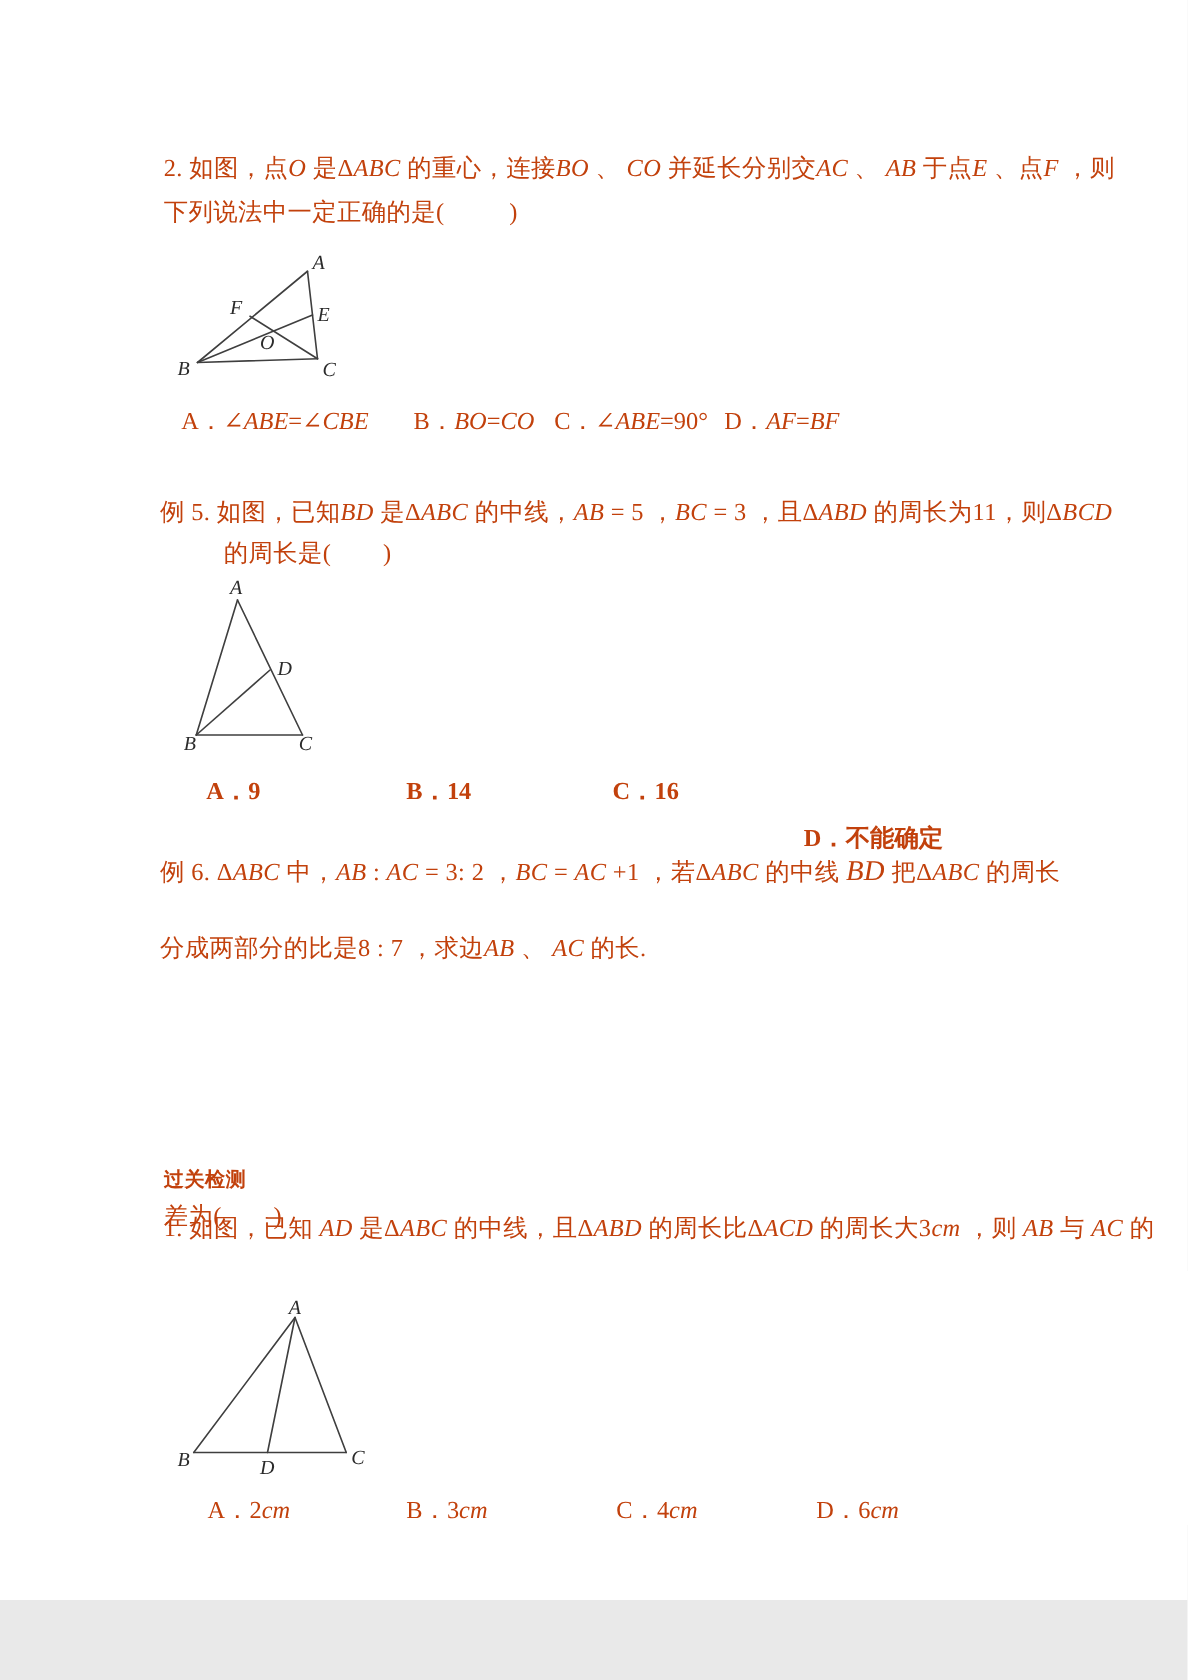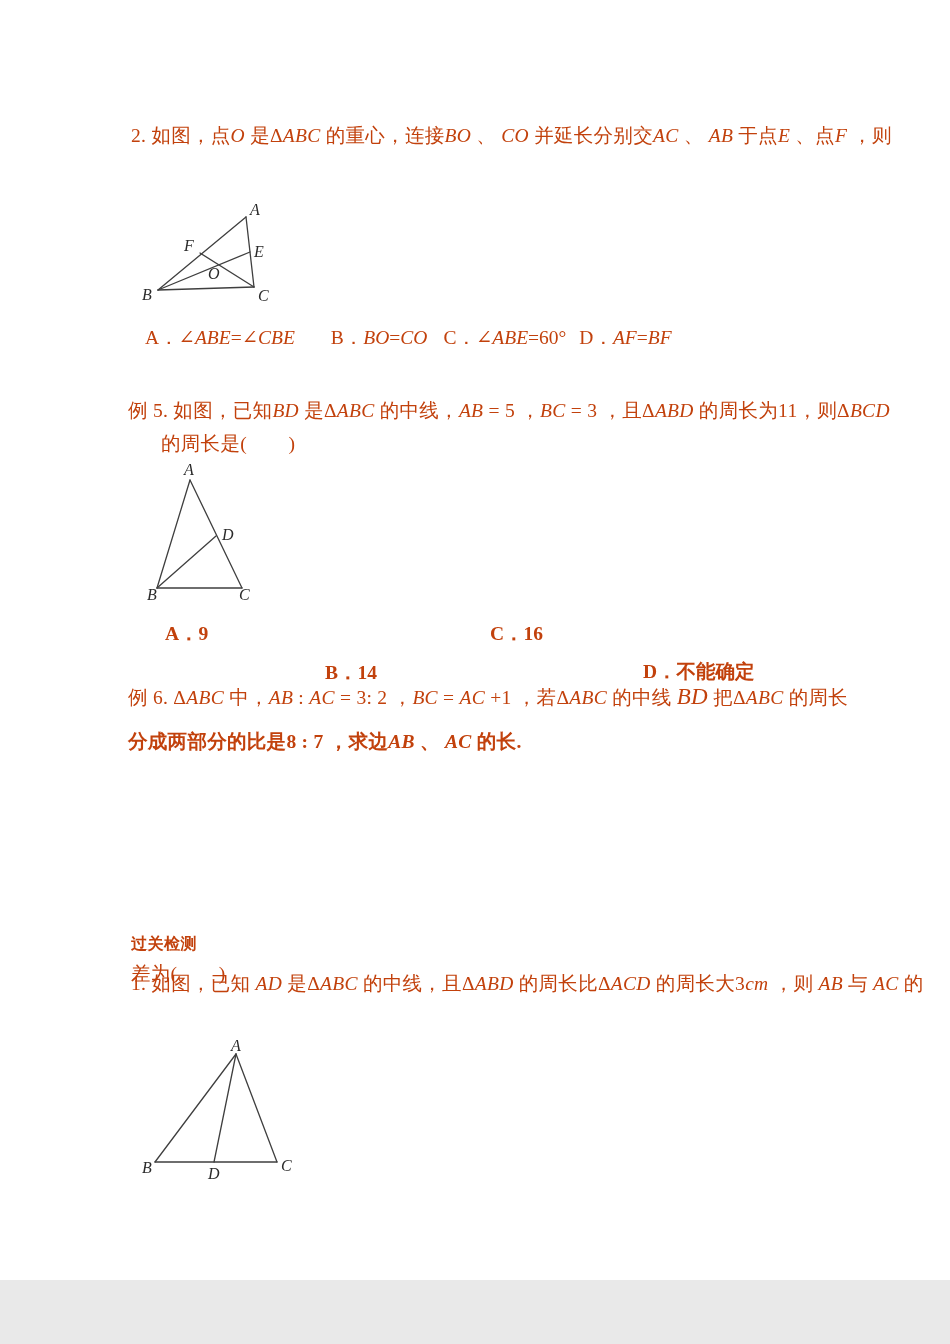--- a/index.html
+++ b/index.html
@@ -40,76 +40,83 @@
     font-size:16px;
     fill:#2b2b2b;
   }
 </style>
 </head>
 <body>
 
 <div class="page">
 
   <div class="tline" style="left:131px; top:123px;"><span class="seg-n">2. 如图，点</span><span class="seg-i">O</span><span class="seg-n"> 是Δ</span><span class="seg-i">ABC</span><span class="seg-n"> 的重心，连接</span><span class="seg-i">BO</span><span class="seg-n"> 、 </span><span class="seg-i">CO</span><span class="seg-n"> 并延长分别交</span><span class="seg-i">AC</span><span class="seg-n"> 、 </span><span class="seg-i">AB</span><span class="seg-n"> 于点</span><span class="seg-i">E</span><span class="seg-n"> 、点</span><span class="seg-i">F</span><span class="seg-n"> ，则</span></div>
+  <div class="tline" style="left:131px; top:158px;"><span class="seg-n">下列说法中一定正确的是(          )</span></div>
 
   <svg class="fig" style="left:138px; top:197px;" width="170" height="115" viewBox="0 0 170 115">
     <line x1="108" y1="20" x2="20" y2="93"></line>
     <line x1="108" y1="20" x2="116" y2="90"></line>
     <line x1="20" y1="93" x2="116" y2="90"></line>
     <line x1="20" y1="93" x2="112" y2="55"></line>
     <line x1="116" y1="90" x2="62" y2="56"></line>
     <text x="112" y="18">A</text>
     <text x="4" y="103">B</text>
     <text x="120" y="104">C</text>
     <text x="116" y="60">E</text>
     <text x="46" y="54">F</text>
     <text x="70" y="82">O</text>
   </svg>
 
   <div class="optflex" style="left:145px; top:325px;">
     <span style="margin-right:36px;text-align:right;"><span class="seg-n">A．∠</span><span class="seg-i">ABE</span><span class="seg-n">=∠</span><span class="seg-i">CBE</span></span>
     <span style="margin-right:16px;"><span class="seg-n">B．</span><span class="seg-i">BO</span><span class="seg-n">=</span><span class="seg-i">CO</span></span>
-    <span style="margin-right:13px;"><span class="seg-n">C．∠</span><span class="seg-i">ABE</span><span class="seg-n">=60°</span></span>
+    <span style="margin-right:13px;"><span class="seg-n">C．∠</span><span class="seg-i">ABE</span><span class="seg-n">=90°</span></span>
     <span><span class="seg-n">D．</span><span class="seg-i">AF</span><span class="seg-n">=</span><span class="seg-i">BF</span></span>
   </div>
 
   <div class="tline" style="left:128px; top:398px;"><span class="seg-n">例 5. 如图，已知</span><span class="seg-i">BD</span><span class="seg-n"> 是Δ</span><span class="seg-i">ABC</span><span class="seg-n"> 的中线，</span><span class="seg-i">AB</span><span class="seg-n"> = 5 ，</span><span class="seg-i">BC</span><span class="seg-n"> = 3 ，且Δ</span><span class="seg-i">ABD</span><span class="seg-n"> 的周长为11，则Δ</span><span class="seg-i">BCD</span></div>
-  <div class="tline" style="left:161px; top:431px;"><span class="seg-n">的周长是(        )</span></div>
+  <div class="tline" style="left:179px; top:431px;"><span class="seg-n">的周长是(        )</span></div>
 
   <svg class="fig" style="left:147px; top:462px;" width="110" height="142" viewBox="0 0 110 142">
     <line x1="43" y1="18" x2="10" y2="126"></line>
     <line x1="43" y1="18" x2="95" y2="126"></line>
     <line x1="10" y1="126" x2="95" y2="126"></line>
     <line x1="10" y1="126" x2="69" y2="74"></line>
     <text x="37" y="13">A</text>
     <text x="0" y="138">B</text>
     <text x="92" y="138">C</text>
     <text x="75" y="78">D</text>
   </svg>
 
   <div class="optrow" style="left:165px; top:621px; width:700px; height:26px;font-weight:bold;">
     <span class="opt" style="left:0;"><span class="seg-n">A．9</span></span>
-    <span class="opt" style="left:160px;margin-top:39px;"><span class="seg-n">B．14</span></span>
+    <span class="opt" style="left:160px;"><span class="seg-n">B．14</span></span>
     <span class="opt" style="left:325px;"><span class="seg-n">C．16</span></span>
     <span class="opt" style="left:478px;margin-top:38px;"><span class="seg-n">D．不能确定</span></span>
   </div>
 
   <div class="tline" style="left:128px; top:684px;"><span class="seg-n">例 6. Δ</span><span class="seg-i">ABC</span><span class="seg-n"> 中，</span><span class="seg-i">AB</span><span class="seg-n"> : </span><span class="seg-i">AC</span><span class="seg-n"> = 3: 2 ，</span><span class="seg-i">BC</span><span class="seg-n"> = </span><span class="seg-i">AC</span><span class="seg-n"> +1 ，若Δ</span><span class="seg-i">ABC</span><span class="seg-n"> 的中线 </span><span class="seg-I">BD</span><span class="seg-n"> 把Δ</span><span class="seg-i">ABC</span><span class="seg-n"> 的周长</span></div>
-  <div class="tline" style="left:128px; top:729px;font-weight:bold;"><span class="seg-n">分成两部分的比是8 : 7 ，求边</span><span class="seg-i">AB</span><span class="seg-n"> 、 </span><span class="seg-i">AC</span><span class="seg-n"> 的长.</span></div>
+  <div class="tline" style="left:128px; top:747px;"><span class="seg-n">分成两部分的比是8 : 7 ，求边</span><span class="seg-i">AB</span><span class="seg-n"> 、 </span><span class="seg-i">AC</span><span class="seg-n"> 的长.</span></div>
 
   <div class="heading" style="left:131px; top:934px;">过关检测</div>
 
   <div class="tline" style="left:131px; top:971px;"><span class="seg-n">1. 如图，已知 </span><span class="seg-i">AD</span><span class="seg-n"> 是Δ</span><span class="seg-i">ABC</span><span class="seg-n"> 的中线，且Δ</span><span class="seg-i">ABD</span><span class="seg-n"> 的周长比Δ</span><span class="seg-i">ACD</span><span class="seg-n"> 的周长大3</span><span class="seg-i">cm</span><span class="seg-n"> ，则 </span><span class="seg-i">AB</span><span class="seg-n"> 与 </span><span class="seg-i">AC</span><span class="seg-n"> 的</span></div>
   <div class="tline" style="left:131px; top:961px;"><span class="seg-n">差为(        )</span></div>
 
   <svg class="fig" style="left:140px; top:1040px;" width="155" height="142" viewBox="0 0 155 142">
     <line x1="96" y1="14" x2="15" y2="122"></line>
     <line x1="96" y1="14" x2="137" y2="122"></line>
     <line x1="15" y1="122" x2="137" y2="122"></line>
     <line x1="96" y1="14" x2="74" y2="122"></line>
     <text x="91" y="11">A</text>
     <text x="2" y="133">B</text>
     <text x="141" y="131">C</text>
     <text x="68" y="139">D</text>
   </svg>
 
+  <div class="optrow" style="left:166px; top:1196px; width:700px; height:26px;">
+    <span class="opt" style="left:0;"><span class="seg-n">A．2</span><span class="seg-i">cm</span></span>
+    <span class="opt" style="left:159px;"><span class="seg-n">B．3</span><span class="seg-i">cm</span></span>
+    <span class="opt" style="left:327px;"><span class="seg-n">C．4</span><span class="seg-i">cm</span></span>
+    <span class="opt" style="left:487px;"><span class="seg-n">D．6</span><span class="seg-i">cm</span></span>
+  </div>
 
 </div>
 
 </body></html>

